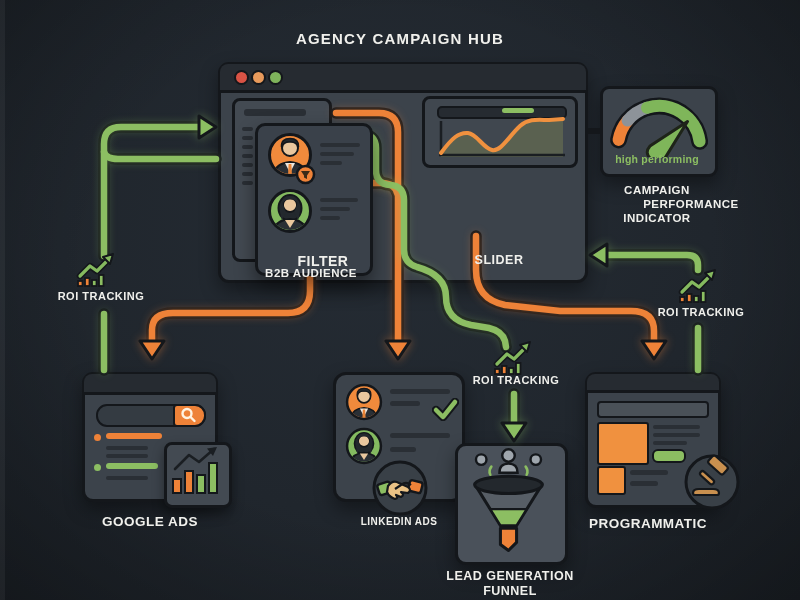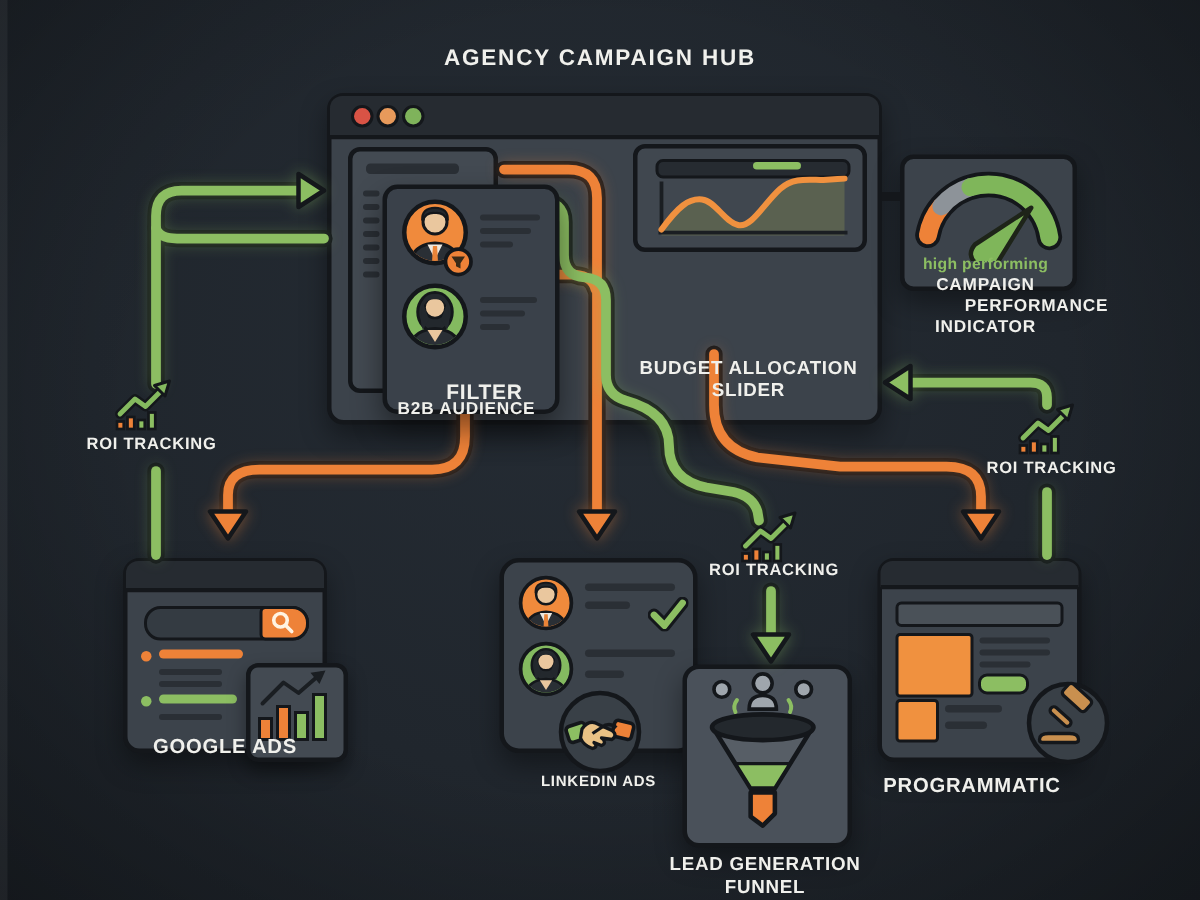--- a/index.html
+++ b/index.html
@@ -160,24 +160,23 @@
     <div class="abs" style="left:12px;top:7px;width:126px;height:9px;background:#262B31;border:2px solid #14171B;border-radius:5px;"></div>
     <div class="abs" style="left:77px;top:9px;width:32px;height:5px;background:#8CBE62;border-radius:3px;z-index:1;"></div>
     <svg class="abs" width="144" height="44" style="left:0;top:18px;">
       <path d="M 16,36 C 27,21 34,15 43,16 C 52,17 58,31 67,33 C 76,35 84,19 95,9 C 104,1 114,3 124,3 L 138,2 L 138,40 L 16,40 Z" fill="rgba(152,160,84,.30)"></path>
       <path d="M 16,38 L 16,4" stroke="#1A1E22" stroke-width="2.5"></path>
       <path d="M 14,38 L 140,38" stroke="#1A1E22" stroke-width="2.5"></path>
       <path d="M 16,36 C 27,21 34,15 43,16 C 52,17 58,31 67,33 C 76,35 84,19 95,9 C 104,1 114,3 124,3 L 138,2" fill="none" stroke="#F0913F" stroke-width="4" stroke-linecap="round"></path>
     </svg>
   </div>
 
-  <div class="lbl" style="left:420px;top:238px;width:158px;font-size:12.5px;">BUDGET ALLOCATION</div>
   <div class="lbl" style="left:420px;top:253px;width:158px;font-size:12.5px;">SLIDER</div>
 
-  <div class="win" style="left:600px;top:103px;width:112px;height:85px;border-radius:9px;">
+  <div class="win" style="left:600px;top:86px;width:112px;height:85px;border-radius:9px;">
     <svg class="abs" width="112" height="64" style="left:0;top:4px;" viewBox="4 8 112 64">
       <path d="M 19.6,54.9 A 41,41 0 0 1 100.6,56.3" fill="none" stroke="#14171B" stroke-width="17" stroke-linecap="round"></path>
       <path d="M 19.6,54.9 A 41,41 0 0 1 28.6,35.6" fill="none" stroke="#EE8238" stroke-width="12" stroke-linecap="round"></path>
       <path d="M 28.6,35.6 A 41,41 0 0 1 48,22.8" fill="none" stroke="#8D9399" stroke-width="12" stroke-linecap="round"></path>
       <path d="M 48,22.8 A 41,41 0 0 1 100.6,56.3" fill="none" stroke="#7FB65A" stroke-width="12" stroke-linecap="round"></path>
       <path d="M 88.5,36.5 L 66,73 Q 60,80 52,74 Q 45,68 51,61 Z" fill="#7FB65A" stroke="#1E2419" stroke-width="3" stroke-linejoin="round"></path>
     </svg>
     <div class="lbl" style="left:0;top:64px;width:108px;font-size:10.5px;color:#8CBE62;letter-spacing:.2px;">high performing</div>
   </div>
   <div class="lbl" style="left:598px;top:184px;width:118px;font-size:11.5px;">CAMPAIGN</div>
@@ -219,21 +218,21 @@
   <div class="abs" style="left:164px;top:442px;width:62px;height:60px;background:#434A52;border:3px solid #14171B;border-radius:8px;z-index:4;box-shadow:0 6px 12px rgba(0,0,0,.4);">
     <svg width="56" height="54">
       <rect x="6" y="34" width="8" height="14" fill="#EE8238" stroke="#14171B" stroke-width="2"></rect>
       <rect x="18" y="26" width="8" height="22" fill="#EE8238" stroke="#14171B" stroke-width="2"></rect>
       <rect x="30" y="30" width="8" height="18" fill="#8CBE62" stroke="#14171B" stroke-width="2"></rect>
       <rect x="42" y="18" width="8" height="30" fill="#8CBE62" stroke="#14171B" stroke-width="2"></rect>
       <path d="M 8,24 L 22,10 L 32,17 L 47,4" fill="none" stroke="#1A1E22" stroke-width="2.6" stroke-linecap="round" stroke-linejoin="round"></path>
       <polygon points="50,2 40,3.5 46,11" fill="#1A1E22"></polygon>
     </svg>
   </div>
-  <div class="lbl" style="left:80px;top:490px;width:140px;font-size:13.5px;">GOOGLE ADS</div>
+  <div class="lbl" style="left:80px;top:514px;width:140px;font-size:13.5px;">GOOGLE ADS</div>
 
   <div class="win" style="left:333px;top:372px;width:126px;height:124px;border-radius:13px;">
     <svg class="abs" width="38" height="38" style="left:9px;top:8px;">
         <use href="#sym-av-m"></use>
       </svg>
     <div class="bar" style="left:54px;top:14px;width:60px;height:5px;"></div>
     <div class="bar" style="left:54px;top:26px;width:30px;height:5px;"></div>
     <svg class="abs" width="27" height="23" style="left:96px;top:23px;">
       <path d="M 4,12 L 11,19 L 23,4" fill="none" stroke="#14171B" stroke-width="8.5" stroke-linecap="round" stroke-linejoin="round"></path>
       <path d="M 4,12 L 11,19 L 23,4" fill="none" stroke="#8CBE62" stroke-width="4.5" stroke-linecap="round" stroke-linejoin="round"></path>

